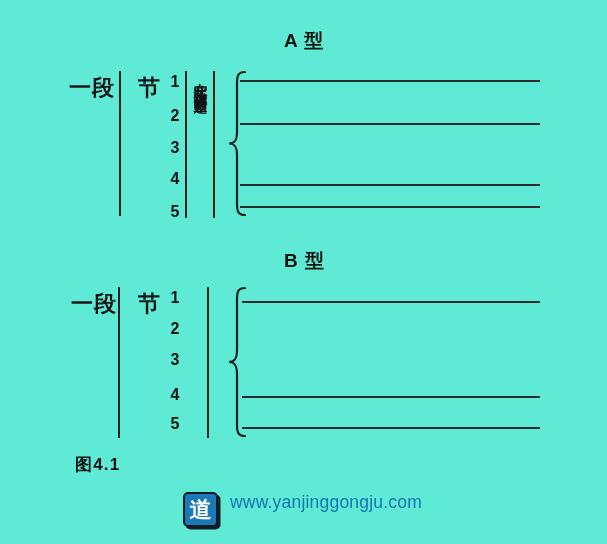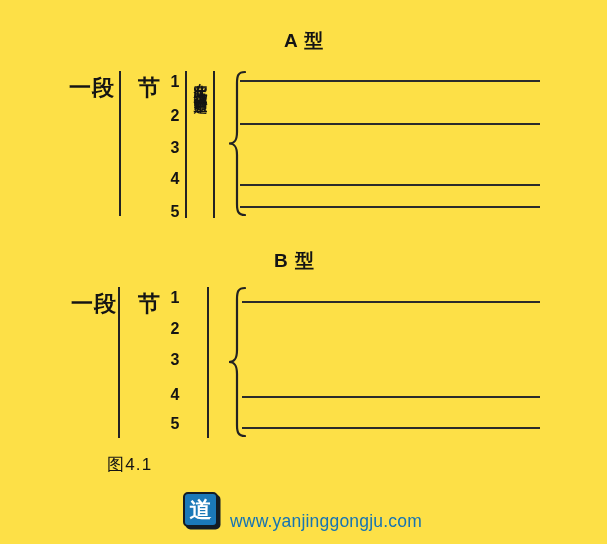--- a/index.html
+++ b/index.html
@@ -1,17 +1,17 @@
 <!DOCTYPE html>
 <html><head>
 <meta charset="utf-8">
 <style>
   html,body { margin:0; padding:0; background:#ffffff; }
   .canvas {
-    position:relative; width:607px; height:544px; background:#fde047;
+    position:relative; width:607px; height:544px; background:#5eead4;
     font-family:"Liberation Sans","DejaVu Sans",sans-serif; color:#1e1e1e;
     overflow:hidden;
   }
   .title {
     position:absolute; font-weight:bold; font-size:19px; letter-spacing:1px;
     color:#141414; white-space:nowrap;
   }
   .lbl {
     position:absolute; font-weight:bold; font-size:22px; letter-spacing:1px;
     color:#141414; white-space:nowrap;
@@ -24,33 +24,32 @@
   .hline { position:absolute; height:2px; background:#2b2b2b; }
   .vnote {
     position:absolute; writing-mode:vertical-rl; text-orientation:upright;
     font-weight:bold; font-size:13.5px; letter-spacing:2.2px; color:#141414;
     border-left:2px solid #232323; border-right:2px solid #232323;
     padding:1px 3px 0 3px; line-height:20px;
   }
   .brace { position:absolute; }
   .caption {
     position:absolute; left:75px; top:453px; display:flex; 
-    font-weight:normal; font-size:17px; letter-spacing:1.2px; color:#141414;
+    font-weight:bold; font-size:17px; letter-spacing:1.2px; color:#141414;
     white-space:nowrap;
-    margin-left:32px;
   }
   .footer { position:absolute; left:183px; top:492px; display:flex; align-items:flex-start; }
   .logo {
     width:31px; height:31px; border-radius:5px;
     border:2.5px solid #131c24; box-shadow:2.5px 2.5px 0 #131c24;
     display:flex; align-items:center; justify-content:center;
     color:#ffffff; font-weight:bold; font-size:22px; line-height:1;
   }
   .url {
-    margin-left:12px; margin-top:19px; font-size:17.5px; letter-spacing:0.2px;
+    margin-left:12px; margin-top:0; font-size:17.5px; letter-spacing:0.2px;
     white-space:nowrap;
   }
 </style>
 </head>
 <body>
 
 <div class="canvas">
 
   <div class="title" style="left:284px; top:28px;">A 型</div>
 
@@ -70,21 +69,21 @@
 
   <svg class="brace" style="left:226px; top:70px;" width="20" height="147" viewBox="0 0 20 147">
     <path d="M 19 2 C 12 2 11 6 11 13 L 11 62 C 11 70 9 73.5 3 73.5 C 9 73.5 11 77 11 85 L 11 134 C 11 141 12 145 19 145" fill="none" stroke="#222222" stroke-width="2.2" stroke-linecap="round"></path>
   </svg>
 
   <div class="hline" style="left:240px; top:80px;  width:300px;"></div>
   <div class="hline" style="left:240px; top:123px; width:300px;"></div>
   <div class="hline" style="left:240px; top:184px; width:300px;"></div>
   <div class="hline" style="left:240px; top:206px; width:300px;"></div>
 
-  <div class="title" style="left:274px; top:248px;">B 型</div>
+  <div class="title" style="left:284px; top:248px;">B 型</div>
 
   <div class="lbl" style="left:71px; top:289px;">一段</div>
 
   <div class="vline" style="left:118px; top:287px; height:151px;"></div>
 
   <div class="lbl" style="left:138px; top:289px;">节</div>
 
   <div class="num" style="left:166px; top:287px;">1</div>
   <div class="num" style="left:166px; top:318px;">2</div>
   <div class="num" style="left:166px; top:349px;">3</div>

